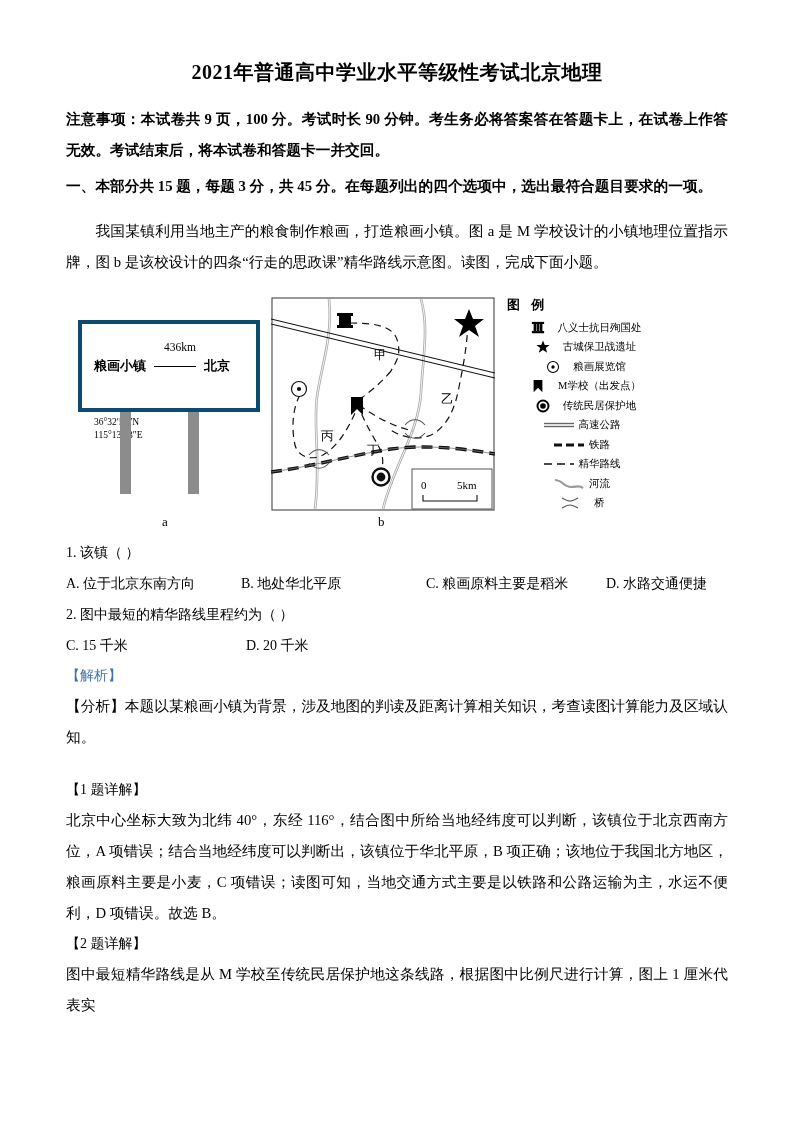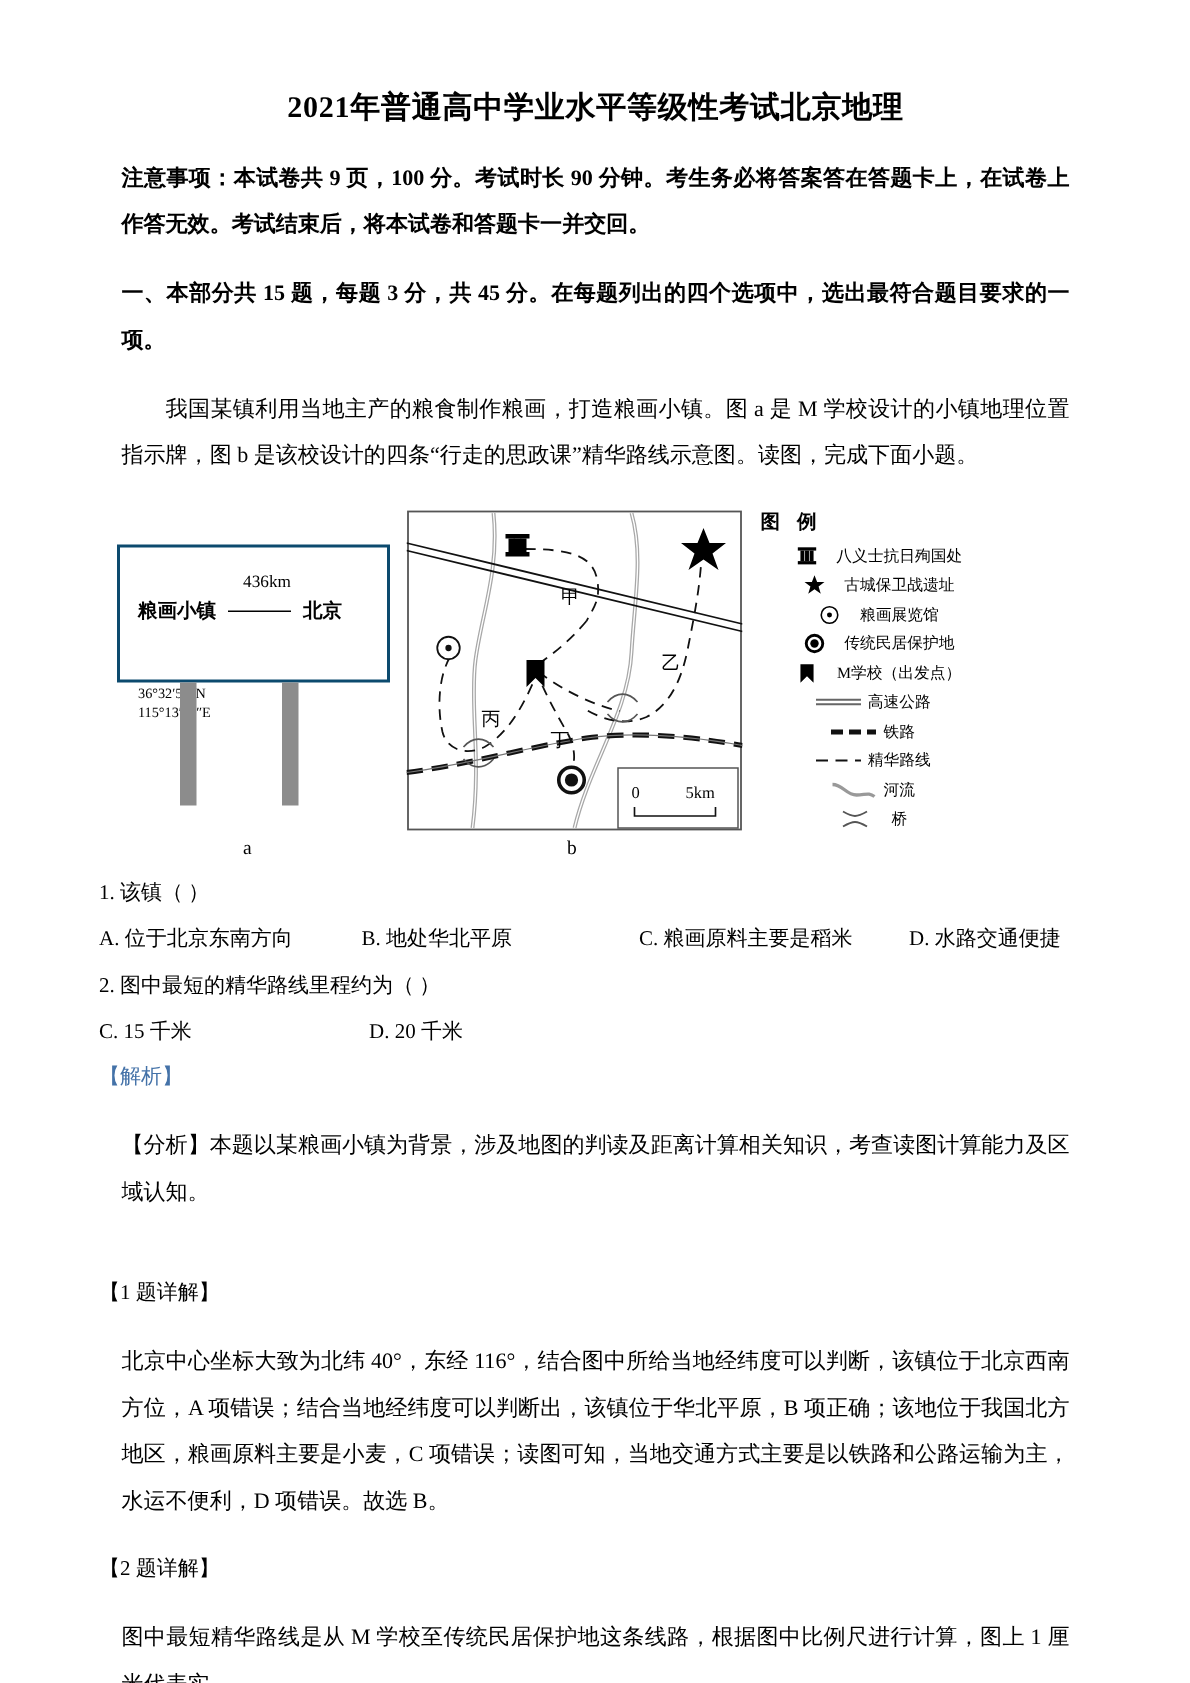--- a/index.html
+++ b/index.html
@@ -38,21 +38,21 @@
     margin-top: 58px;
     margin-bottom: 0;
     line-height: 1.4;
   }
 
   
   .para {
     font-size: 14.7px;
     line-height: 31px;
     text-align: justify;
-    margin: 15px;
+    margin: 0;
   }
   .para.bold { font-weight: bold; }
   .para.indent { text-indent: 2em; }
   .blue { color: #4472a8; }
 
   .notice-block { margin-top: 18px; }
   .section-block { margin-top: 5px; }
   .stem-block { margin-top: 14px; font-size: 14px; }
 
   
@@ -68,21 +68,21 @@
     left: 12px;
     top: 28px;
     width: 190px;
     height: 175px;
   }
   .sign-board {
     position: absolute;
     left: 0; top: 0;
     width: 182px;
     height: 92px;
-    border: 2px solid #0c4a6e;
+    border: 4px solid #0c4a6e;
     background: #ffffff;
     box-sizing: border-box;
   }
   .sign-leg {
     position: absolute;
     width: 11px;
     height: 82px;
     background: #8c8c8c;
     top: 92px;
   }
@@ -346,34 +346,34 @@
               <circle cx="8" cy="8" r="6.3" fill="#fff" stroke="#000" stroke-width="1.2"></circle>
               <circle cx="8" cy="8" r="1.9" fill="#000"></circle>
               </svg>
           </span>
           <span class="legend-label">粮画展览馆</span>
         </div>
 
         <div class="legend-row">
           <span class="legend-sym">
             <svg width="14" height="14" viewBox="0 0 16 16">
+              <path fill="#000" d="M3 1 L3 15 L8 10 L13 15 L13 1 Z"></path>
+              </svg>
+          </span>
+          <span class="legend-label">M学校（出发点）</span>
+        </div>
+
+        <div class="legend-row">
+          <span class="legend-sym">
+            <svg width="14" height="14" viewBox="0 0 16 16">
               <circle cx="8" cy="8" r="6.3" fill="#fff" stroke="#000" stroke-width="2.2"></circle>
               <circle cx="8" cy="8" r="3.2" fill="#000"></circle>
               </svg>
           </span>
           <span class="legend-label">传统民居保护地</span>
-        </div>
-
-        <div class="legend-row">
-          <span class="legend-sym">
-            <svg width="14" height="14" viewBox="0 0 16 16">
-              <path fill="#000" d="M3 1 L3 15 L8 10 L13 15 L13 1 Z"></path>
-              </svg>
-          </span>
-          <span class="legend-label">M学校（出发点）</span>
         </div>
 
         <div class="legend-row">
           <span class="legend-sym">
             <svg width="30" height="10" viewBox="0 0 30 10">
               <line x1="0" y1="3.5" x2="30" y2="3.5" stroke="#666" stroke-width="1.4"></line>
               <line x1="0" y1="6.5" x2="30" y2="6.5" stroke="#666" stroke-width="1.4"></line>
               </svg>
           </span>
           <span class="legend-label">高速公路</span>

